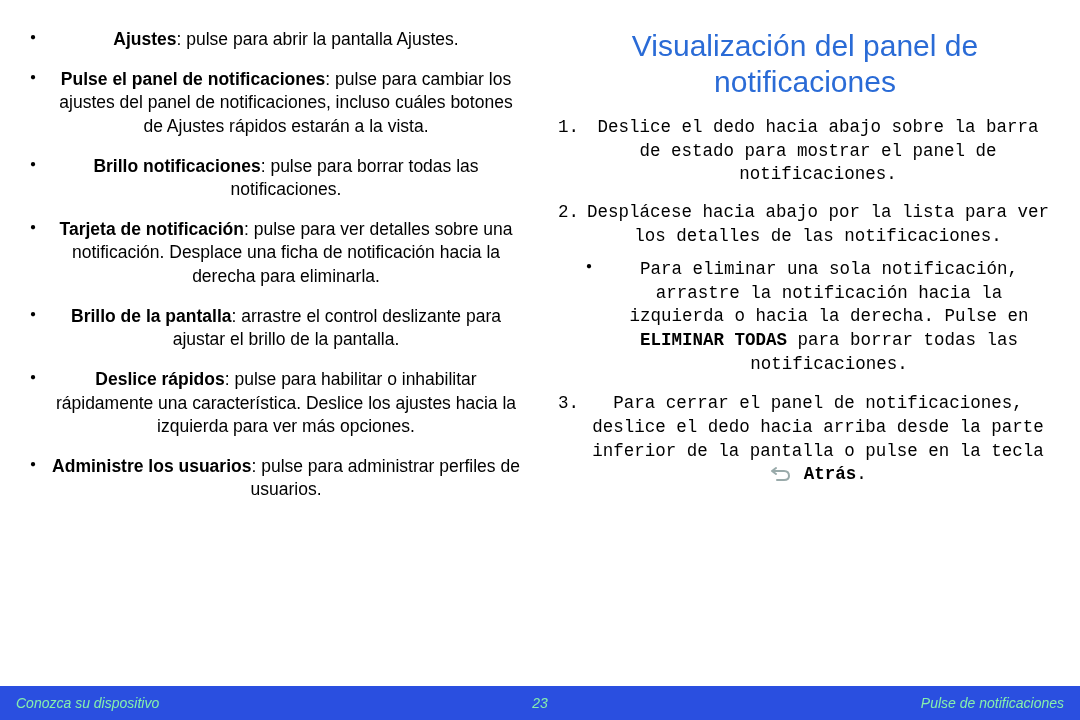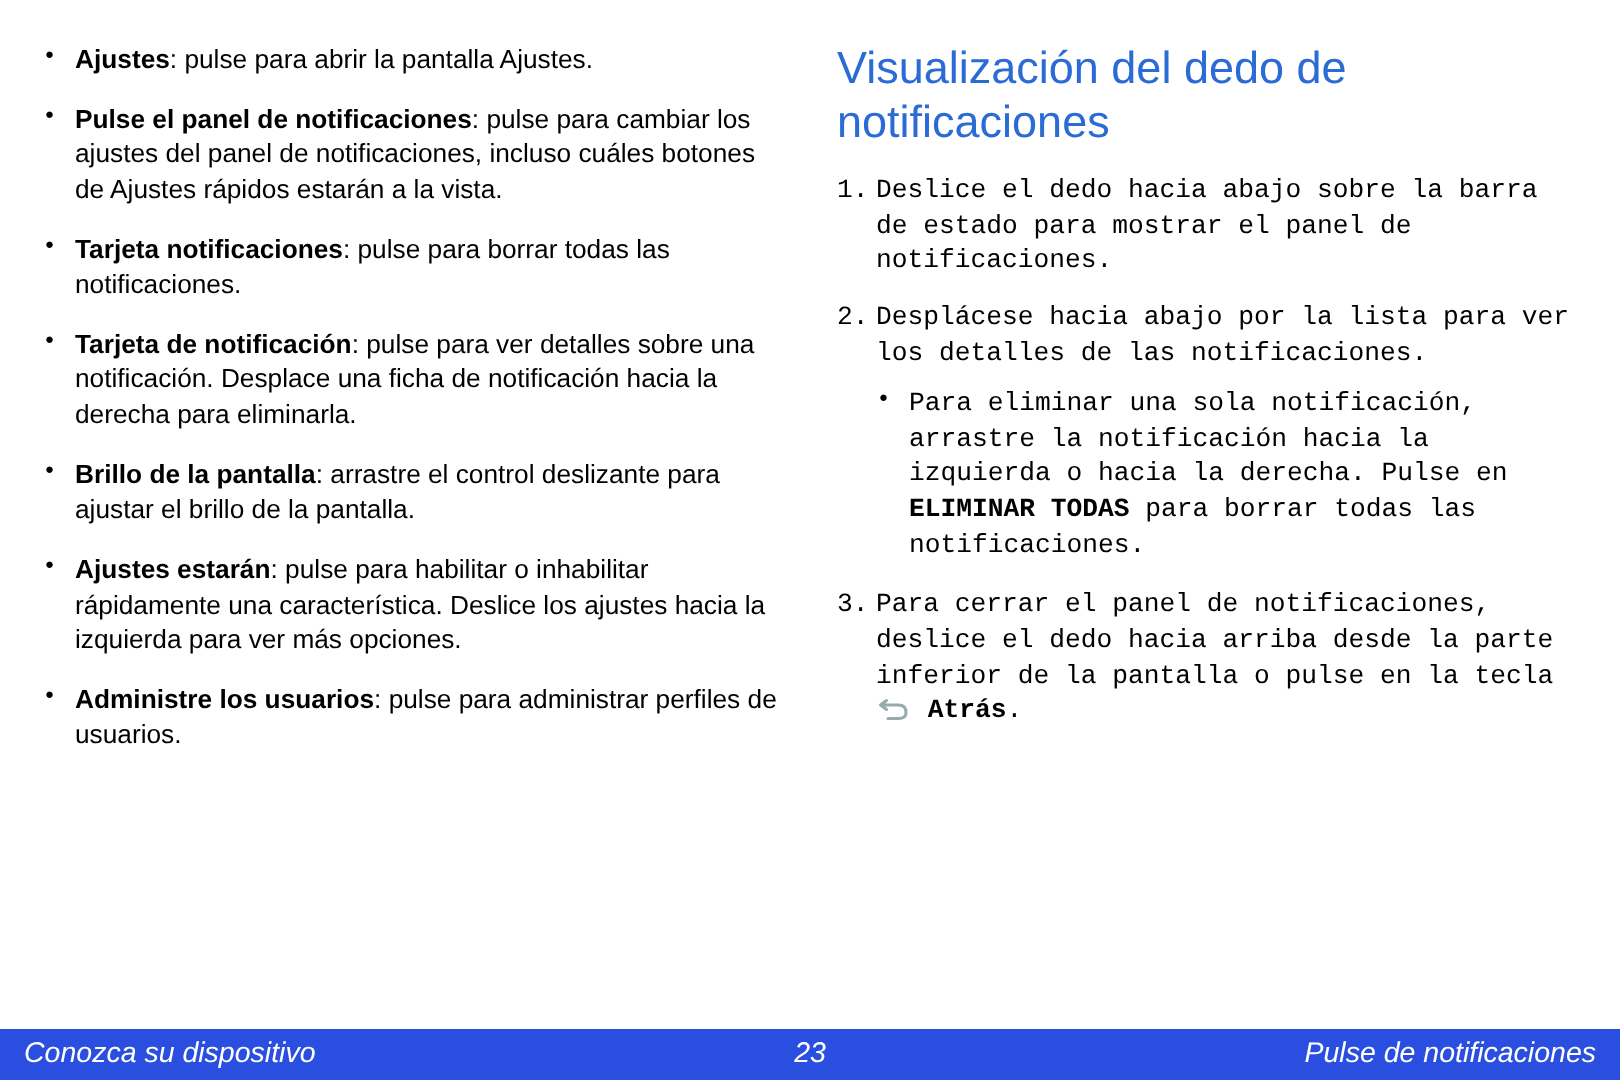--- a/index.html
+++ b/index.html
@@ -1,52 +1,52 @@
 <!DOCTYPE html>
 <html><head>
 <meta charset="utf-8">
 <style>
   * { margin: 0; padding: 0; box-sizing: border-box; }
   html, body { width: 1080px; height: 720px; font-family: Arial, Helvetica, sans-serif; background: #fff; color: #000; }
-  .page { width: 1080px; height: 720px; position: relative; }
+  .page { width: 1080px; height: 720px; position: relative; text-align: center; }
   .content { display: flex; padding: 28px 28px 0 28px; gap: 36px; height: 670px; }
   .col { width: 50%; }
   .col ul { list-style: none; }
   .col ul li { position: relative; padding-left: 22px; margin-bottom: 16px; font-size: 17.5px; line-height: 1.35; }
   .col ul li::before { content: "●"; position: absolute; left: 2px; top: 2px; font-size: 10px; }
   .heading { color: #2a6bd6; font-size: 30px; font-weight: 400; line-height: 1.2; margin-bottom: 16px; }
   .col ol { list-style: none; counter-reset: step; }
   .col ol > li { counter-increment: step; position: relative; padding-left: 26px; margin-bottom: 14px; font-size: 17.5px; line-height: 1.35; font-family: Liberation Mono, monospace; }
   .col ol > li::before { content: counter(step) "."; position: absolute; left: 0; top: 0; }
   .inner { list-style: none; margin-top: 10px; }
   .inner li { position: relative; padding-left: 22px; margin-bottom: 12px; font-size: 17.5px; line-height: 1.35; }
   .inner li::before { content: "●"; position: absolute; left: 2px; top: 2px; font-size: 10px; }
   b { font-weight: bold; }
-  .footer { position: absolute; bottom: 0; left: 0; width: 100%; height: 34px; background: #2a4fe0; color: #ffffff; display: flex; align-items: center; justify-content: space-between; padding: 0 16px; font-size: 19px; font-style: italic; }
+  .footer { position: absolute; bottom: 0; left: 0; width: 100%; height: 34px; background: #2a4fe0; color: #86efac; display: flex; align-items: center; justify-content: space-between; padding: 0 16px; font-size: 14px; font-style: italic; }
   .footer .center { position: absolute; left: 50%; transform: translateX(-50%); }
   .back-icon { display: inline-block; vertical-align: middle; margin: 0 2px 2px 2px; }
 </style>
 </head>
 <body>
 <div class="page">
 
 <div class="content">
   <div class="col" id="left-col">
         <ul>
           <li><b>Ajustes</b><span>: pulse para abrir la pantalla Ajustes.</span></li>
           <li><b>Pulse el panel de notificaciones</b><span>: pulse para cambiar los ajustes del panel de notificaciones, incluso cuáles botones de Ajustes rápidos estarán a la vista.</span></li>
-          <li><b>Tarjeta notificaciones</b><span>: pulse para borrar todas las notificaciones.</span></li>
+          <li><b>Brillo notificaciones</b><span>: pulse para borrar todas las notificaciones.</span></li>
           <li><b>Tarjeta de notificación</b><span>: pulse para ver detalles sobre una notificación. Desplace una ficha de notificación hacia la derecha para eliminarla.</span></li>
           <li><b>Brillo de la pantalla</b><span>: arrastre el control deslizante para ajustar el brillo de la pantalla.</span></li>
-          <li><b>Ajustes estarán</b><span>: pulse para habilitar o inhabilitar rápidamente una característica. Deslice los ajustes hacia la izquierda para ver más opciones.</span></li>
+          <li><b>Deslice rápidos</b><span>: pulse para habilitar o inhabilitar rápidamente una característica. Deslice los ajustes hacia la izquierda para ver más opciones.</span></li>
           <li><b>Administre los usuarios</b><span>: pulse para administrar perfiles de usuarios.</span></li>
         </ul>
       </div>
   <div class="col" id="right-col">
-        <div class="heading">Visualización del dedo de notificaciones</div>
+        <div class="heading">Visualización del panel de notificaciones</div>
         <ol>
           <li>Deslice el dedo hacia abajo sobre la barra de estado para mostrar el panel de notificaciones.</li>
           <li>Desplácese hacia abajo por la lista para ver los detalles de las notificaciones.<ul class="inner">
               <li>Para eliminar una sola notificación, arrastre la notificación hacia la izquierda o hacia la derecha. Pulse en <b>ELIMINAR TODAS</b> para borrar todas las notificaciones.</li>
             </ul></li>
           <li>Para cerrar el panel de notificaciones, deslice el dedo hacia arriba desde la parte inferior de la pantalla o pulse en la tecla <svg class="back-icon" width="20" height="16" viewBox="0 0 20 16">
               <path d="M5 8 L1 5 L5 2 M1 5 L13 5 Q18 5 18 10 Q18 14 13 14 L6 14" fill="none" stroke="#9aa" stroke-width="2" stroke-linecap="round" stroke-linejoin="round"></path>
             </svg> <b>Atrás</b>.</li>
         </ol>
       </div>

